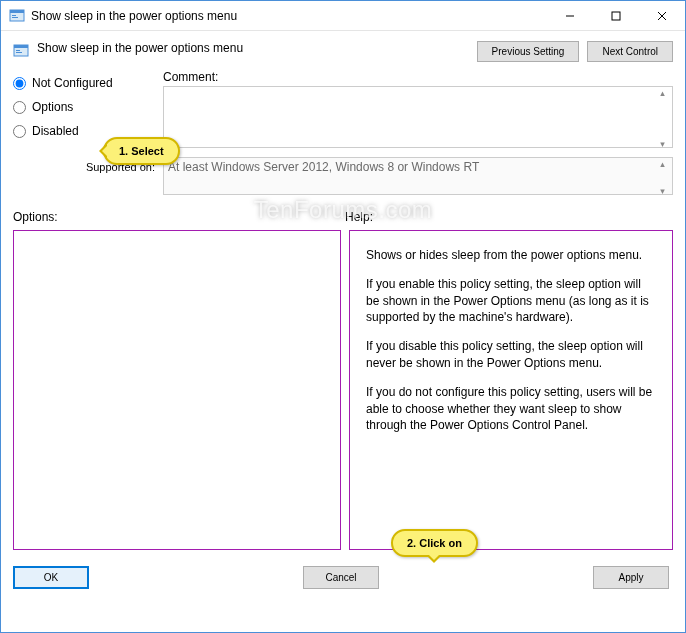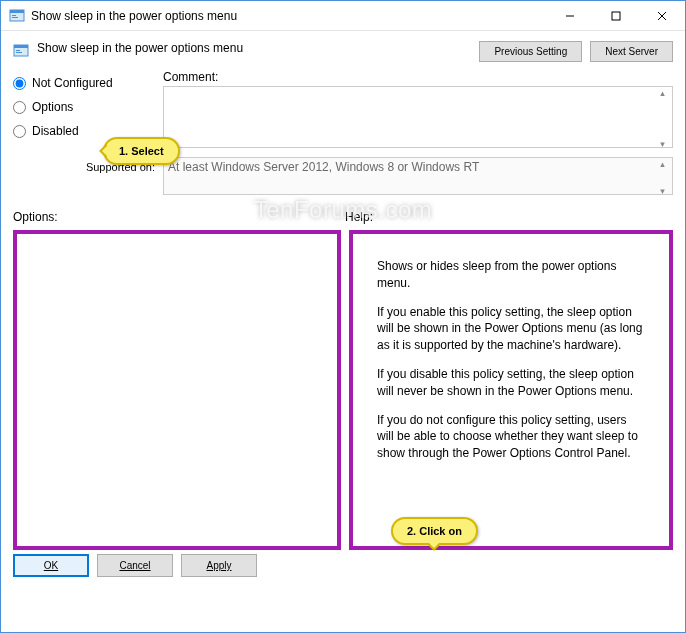--- a/index.html
+++ b/index.html
@@ -26,25 +26,25 @@
 .field-label { font-size: 12px; display: block; margin-bottom: 2px; }
 .textarea-box { width: 100%; border: 1px solid #ccc; background: #fff; font-family: Liberation Sans, sans-serif; font-size: 12px; resize: none; padding: 2px 4px; }
 .comment-box { height: 62px; }
 .supported-row { display: flex; margin-top: 6px; }
 .supported-label { width: 150px; text-align: right; padding-right: 8px; padding-top: 4px; font-size: 11px; }
 .supported-box { height: 38px; color: #6a6a6a; background: #fafafa; }
 .textarea-wrap { position: relative; flex: 1; }
 .panels-labels { display: flex; margin-top: 12px; }
 .panels-labels .left-lbl { width: 332px; }
 .panels { display: flex; gap: 8px; margin-top: 4px; height: 320px; }
-.panel { border: 4px solid #a21caf; background: #fff; padding: 24px; font-size: 12px; overflow: hidden; }
+.panel { border: 1px solid #a21caf; background: #fff; padding: 16px; font-size: 12px; overflow: hidden; }
 .panel.options { width: 328px; }
 .panel.help { flex: 1; line-height: 1.4; }
 .panel.help p { margin-bottom: 12px; }
-.footer-btns { display: flex; justify-content: flex-start; gap: 8px; margin-top: 4px; padding-right: 4px; text-decoration: underline; }
+.footer-btns { display: flex; justify-content: space-between; gap: 8px; margin-top: 16px; padding-right: 4px; }
 .footer-btns .win-btn { width: 76px; }
 .ok-btn { border: 2px solid #0078d7; background: #e5f1fb; }
 .callout { position: absolute; background: #fcf178; border: 2px solid #d4b800; border-radius: 14px; padding: 6px 14px; font-weight: bold; font-size: 11px; color: #000; box-shadow: 1px 1px 3px rgba(0,0,0,0.25); white-space: nowrap; }
 .callout-1 { left: 102px; top: 106px; }
 .callout-1::before { content: ""; position: absolute; left: -14px; top: 50%; transform: translateY(-50%); border: 8px solid transparent; border-right-color: #d4b800; }
 .callout-1::after { content: ""; position: absolute; left: -10px; top: 50%; transform: translateY(-50%); border: 7px solid transparent; border-right-color: #fcf178; }
 .callout-2 { position: absolute; right: 207px; bottom: 42px; }
 .callout-2::before { content: ""; position: absolute; left: 50%; bottom: -16px; transform: translateX(-50%); border: 8px solid transparent; border-top-color: #d4b800; }
 .callout-2::after { content: ""; position: absolute; left: 50%; bottom: -12px; transform: translateX(-50%); border: 7px solid transparent; border-top-color: #fcf178; }
 .watermark { position: absolute; top: 196px; left: 50%; transform: translateX(-50%); color: rgba(255,255,255,0.7); font-size: 24px; font-weight: 300; text-shadow: 0 0 4px rgba(100,100,100,0.5); pointer-events: none; letter-spacing: 0.5px; }
@@ -91,21 +91,21 @@
       <svg viewBox="0 0 16 16">
           <rect x="1" y="2" width="14" height="11" fill="#d9eaf7" stroke="#4a8fd8"></rect>
           <rect x="1" y="2" width="14" height="3" fill="#4a8fd8"></rect>
           <rect x="3" y="7" width="4" height="1" fill="#4a8fd8"></rect>
           <rect x="3" y="9" width="6" height="1" fill="#4a8fd8"></rect>
         </svg>
     </span>
     <span class="subtitle-text">Show sleep in the power options menu</span>
     <div class="nav-btns">
       <button class="win-btn">Previous Setting</button>
-      <button class="win-btn">Next Server</button>
+      <button class="win-btn">Next Control</button>
     </div>
   </div>
 
   <div class="config-row">
     <div class="radio-col">
       <div class="radio-item">
         <input type="radio" name="state" checked="" style="">
         <label>Not Configured</label>
       </div>
       <div class="radio-item">

